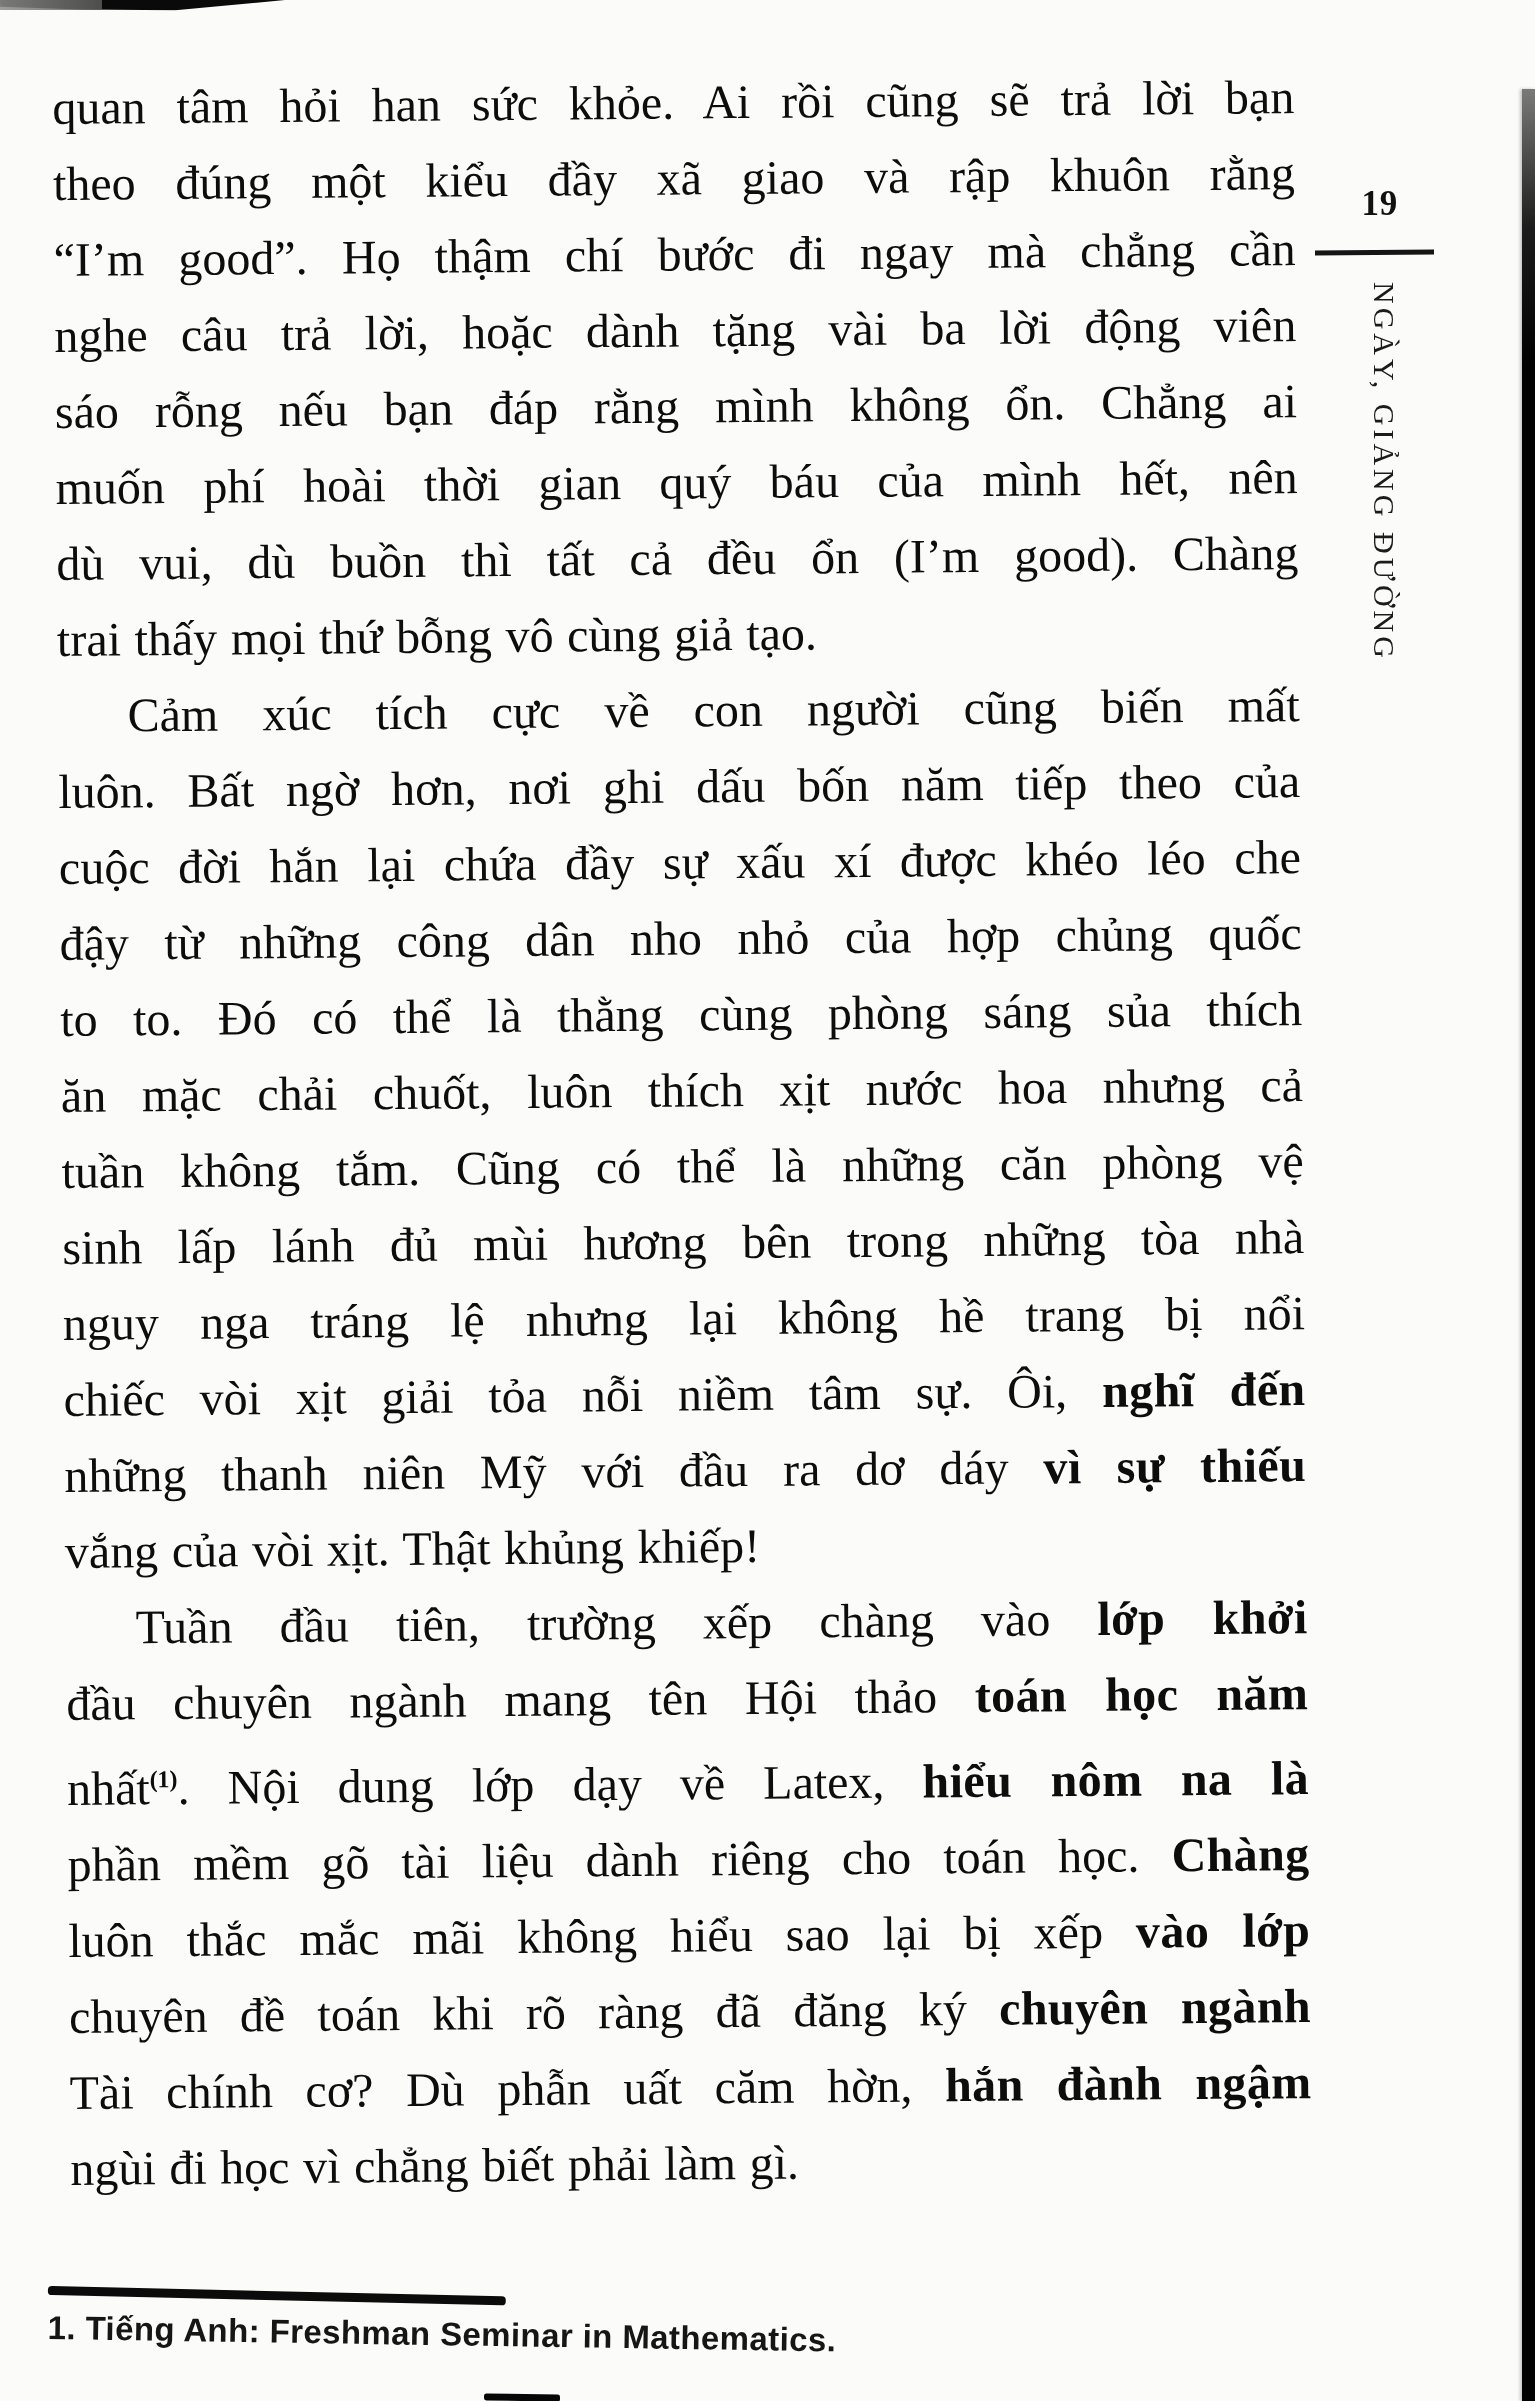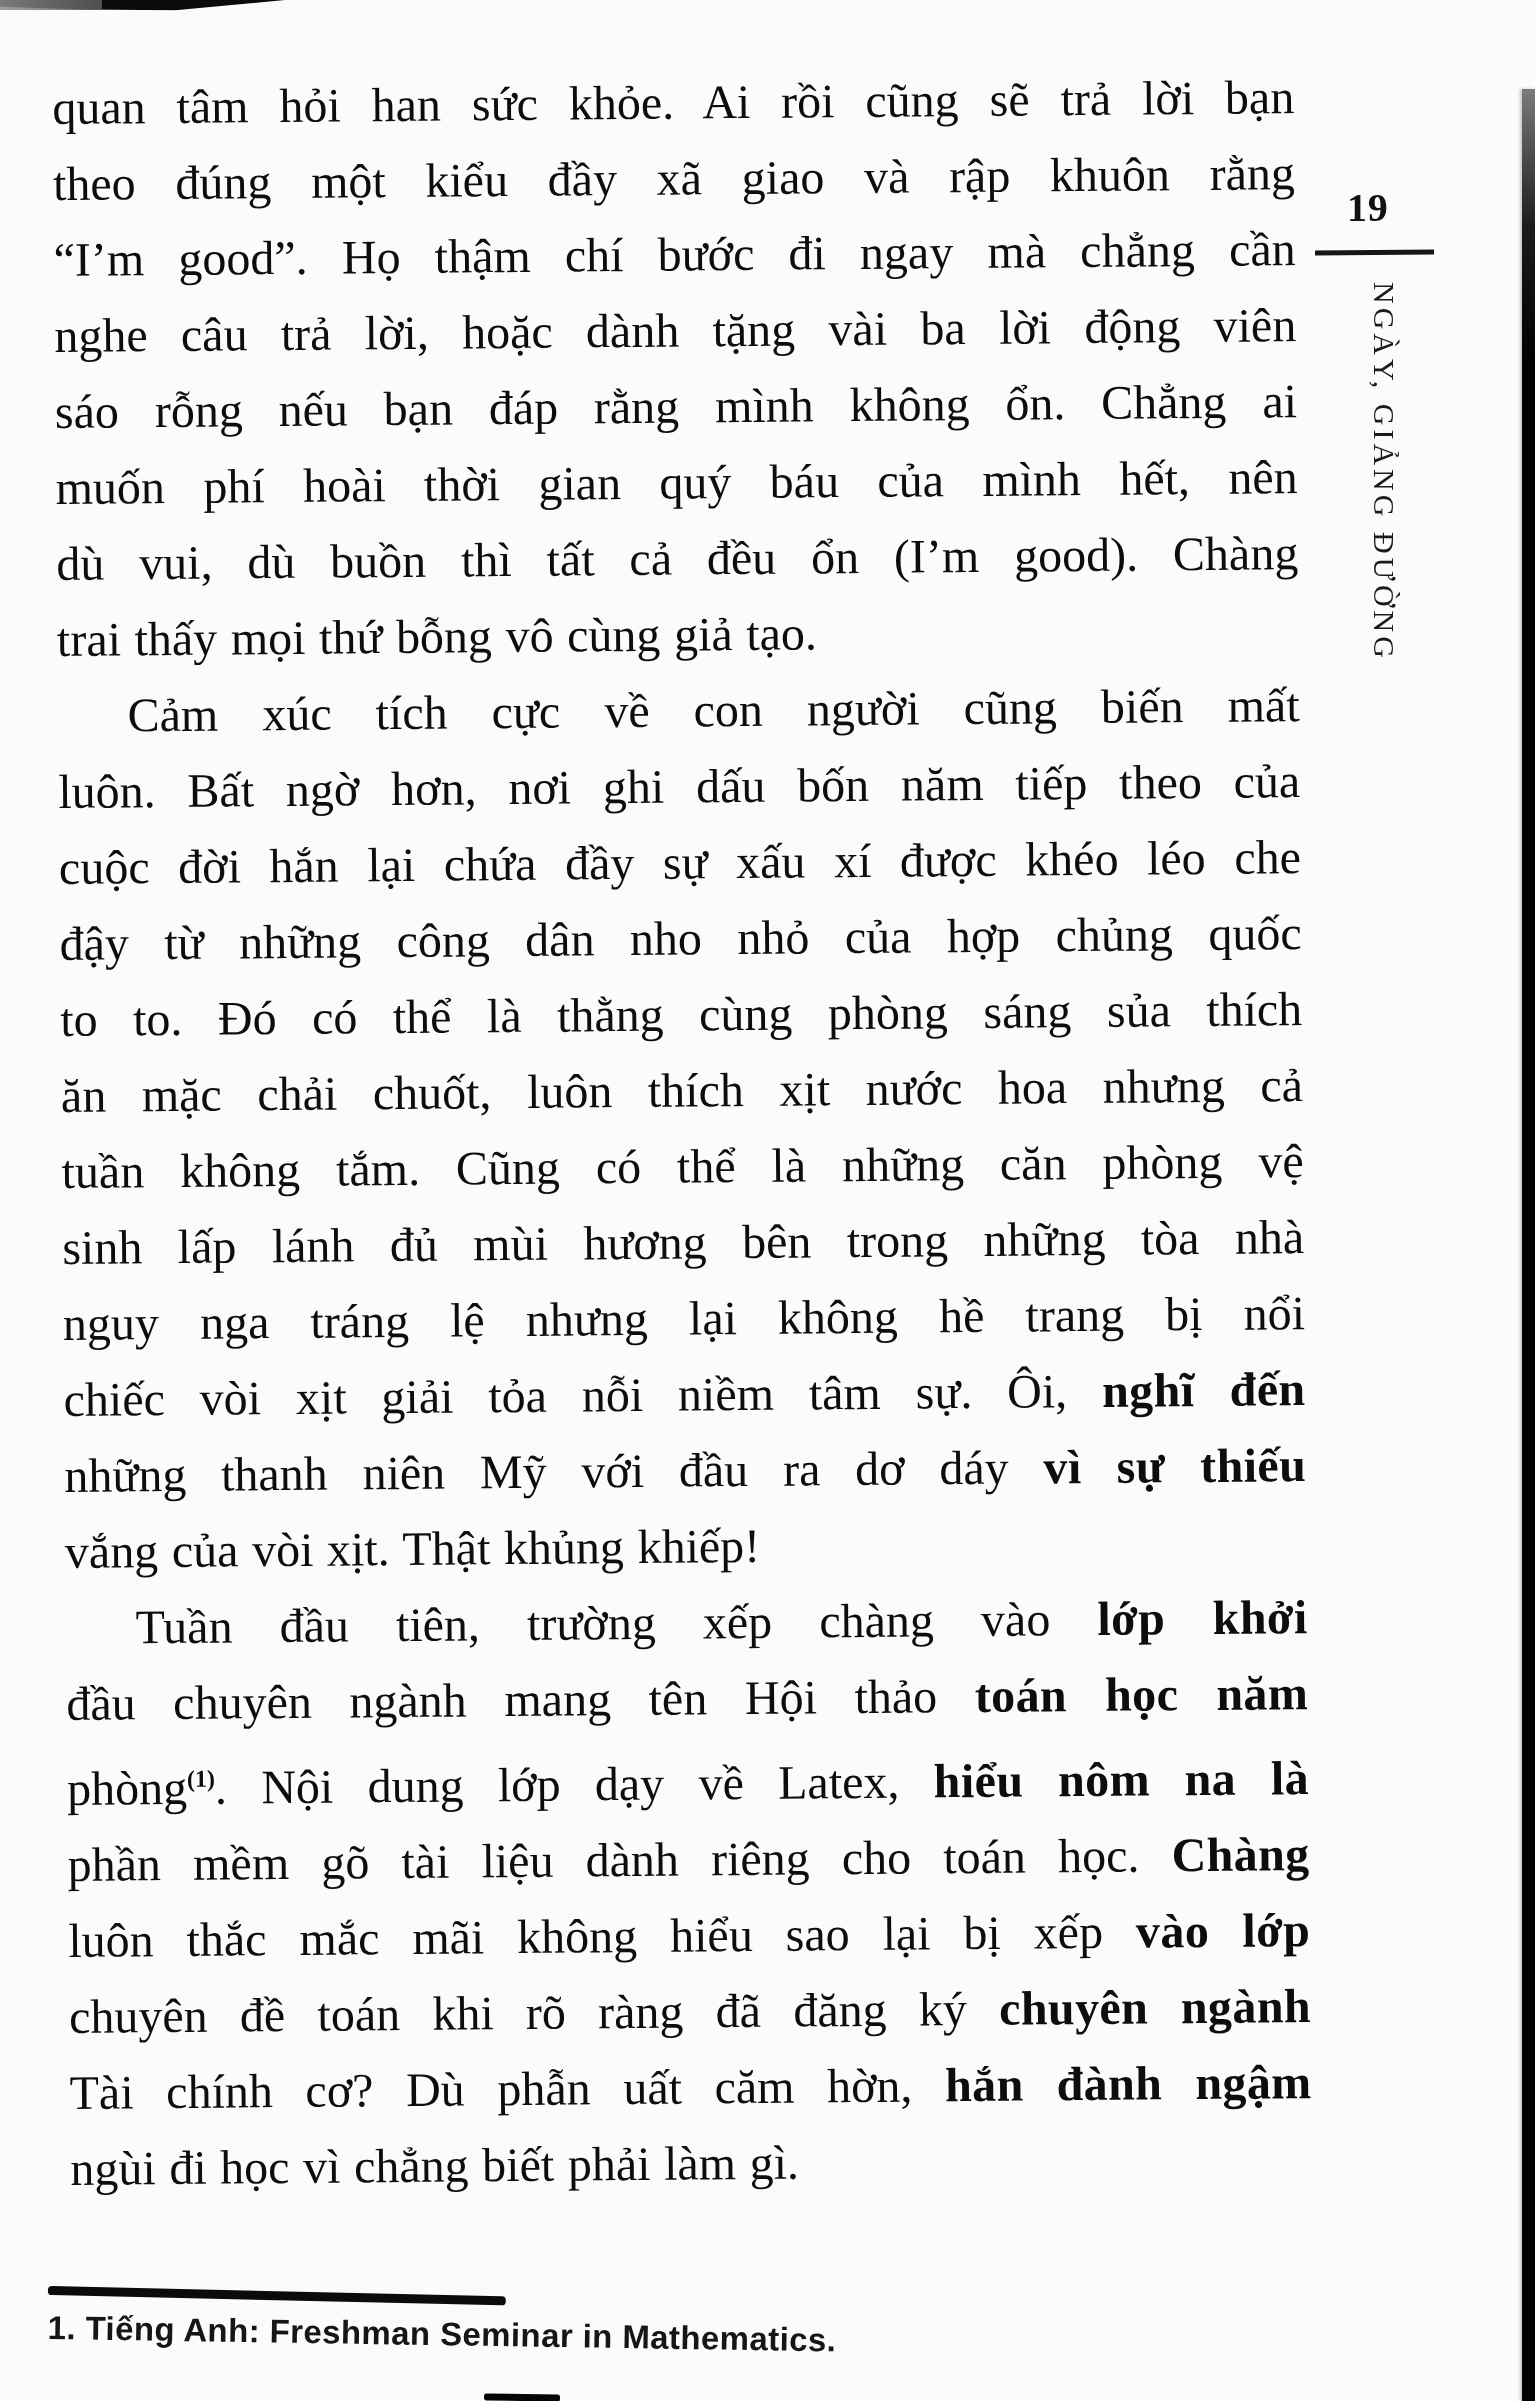--- a/index.html
+++ b/index.html
@@ -31,22 +31,22 @@
   }
   .artifact-bottom-smudge {
     position: absolute; left: 484px; bottom: 0; width: 76px; height: 7.1px;
     background: #060606; border-radius: 2.4px;
     transform: rotate(1deg);
   }
 
   
   .page-number {
     position: absolute; left: 1347px; top: 184px; width: 51px;
-    text-align: left;
-    font-size: 40px; font-weight: bold; letter-spacing: 0.8px;
+    text-align: right;
+    font-size: 35px; font-weight: bold; letter-spacing: 0.8px;
     color: #111;
   }
   .header-rule {
     position: absolute; left: 1315px; top: 250px; width: 119px; height: 4.8px;
     background: #151515;
     transform: rotate(-0.6deg);
   }
   .chapter-title-vertical {
     position: absolute; left: 1401px; top: 282px;
     transform: rotate(90deg); transform-origin: top left;
@@ -115,21 +115,21 @@
     <div class="line"><span>to to. Đó có thể là thằng cùng phòng sáng sủa thích</span></div>
     <div class="line"><span>ăn mặc chải chuốt, luôn thích xịt nước hoa nhưng cả</span></div>
     <div class="line"><span>tuần không tắm. Cũng có thể là những căn phòng vệ</span></div>
     <div class="line"><span>sinh lấp lánh đủ mùi hương bên trong những tòa nhà</span></div>
     <div class="line"><span>nguy nga tráng lệ nhưng lại không hề trang bị nổi</span></div>
     <div class="line"><span>chiếc vòi xịt giải tỏa nỗi niềm tâm sự. Ôi, </span><span class="b">nghĩ đến</span></div>
     <div class="line"><span>những thanh niên Mỹ với đầu ra dơ dáy </span><span class="b">vì sự thiếu</span></div>
     <div class="line end"><span>vắng của vòi xịt. Thật khủng khiếp!</span></div>
     <div class="line indent"><span>Tuần đầu tiên, trường xếp chàng vào </span><span class="b">lớp khởi</span></div>
     <div class="line"><span>đầu chuyên ngành mang tên Hội thảo </span><span class="b">toán học năm</span></div>
-    <div class="line"><span>phòng</span><span class="sup">(1)</span><span>. Nội dung lớp dạy về Latex, </span><span class="b">hiểu nôm na là</span></div>
+    <div class="line"><span>nhất</span><span class="sup">(1)</span><span>. Nội dung lớp dạy về Latex, </span><span class="b">hiểu nôm na là</span></div>
     <div class="line"><span>phần mềm gõ tài liệu dành riêng cho toán học. </span><span class="b">Chàng</span></div>
     <div class="line"><span>luôn thắc mắc mãi không hiểu sao lại bị xếp </span><span class="b">vào lớp</span></div>
     <div class="line"><span>chuyên đề toán khi rõ ràng đã đăng ký </span><span class="b">chuyên ngành</span></div>
     <div class="line"><span>Tài chính cơ? Dù phẫn uất căm hờn, </span><span class="b">hắn đành ngậm</span></div>
     <div class="line end"><span>ngùi đi học vì chẳng biết phải làm gì.</span></div>
   </div>
 
 <div class="footnote-rule"></div>
 <div class="footnote-text">1. Tiếng Anh: Freshman Seminar in Mathematics.</div>
 

